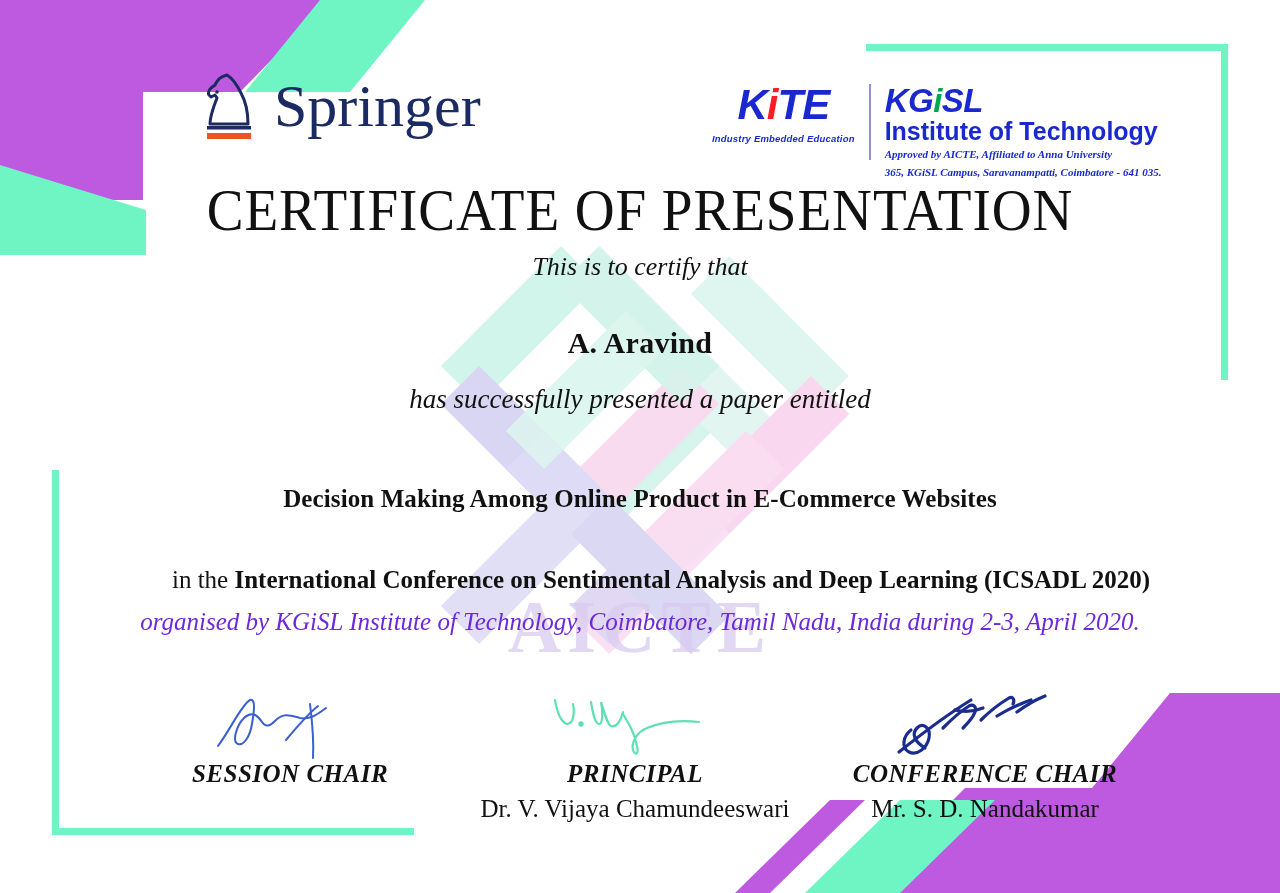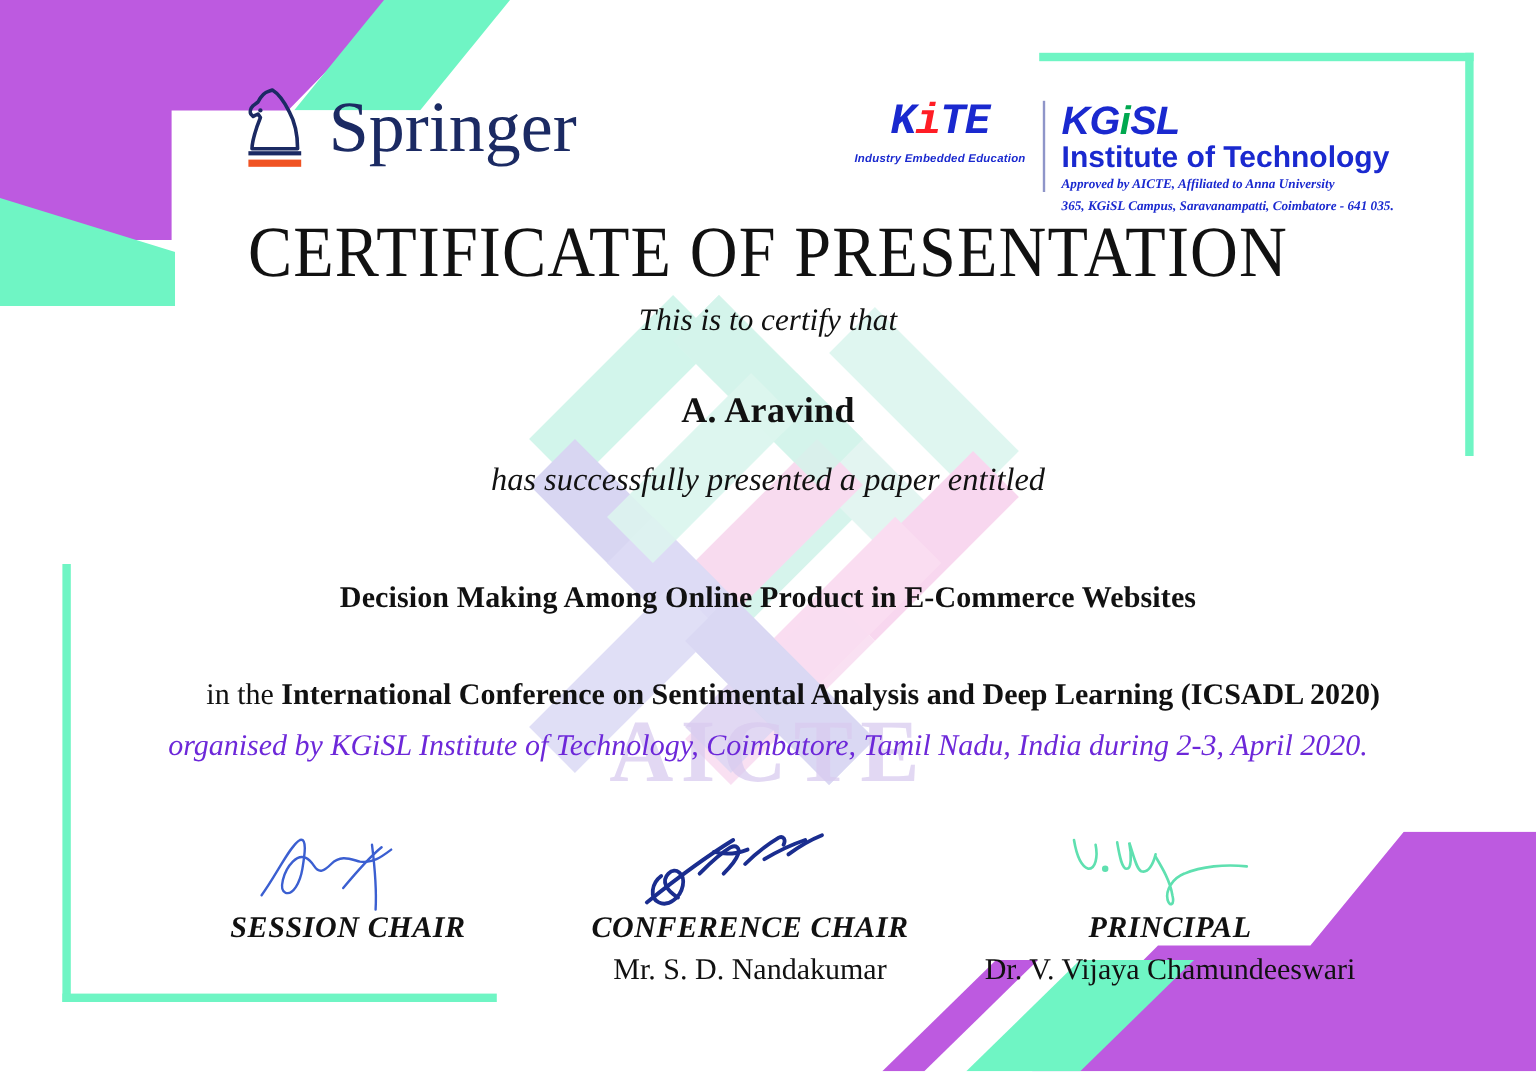--- a/index.html
+++ b/index.html
@@ -144,22 +144,22 @@
     position: absolute;
     left: 712px; top: 22px;
     display: flex;
     align-items: flex-start;
   }
   .kite-block {
     text-align: center;
     padding-right: 14px;
   }
   .kite-word {
-    font-family: Liberation Mono, monospace;
-    font-size: 36px;
+    font-family: Liberation Sans, sans-serif;
+    font-size: 42px;
     font-weight: bold;
     font-style: italic;
     color: #1a29cf;
     letter-spacing: -1px;
     line-height: 1;
   }
   .kite-word .dot-i { color: #ff1d25; }
   .kite-tag {
     font-family: "Liberation Sans", sans-serif;
     font-size: 9.5px;
@@ -411,47 +411,47 @@
       <div class="sig-col session">
         <svg class="sig-img" viewBox="0 0 180 72">
           <g fill="none" stroke="#3b5fd1" stroke-width="2" stroke-linecap="round">
             <path d="M 18 56 C 30 40 42 14 50 10 C 56 8 54 22 52 34 C 50 46 44 56 38 54 C 32 52 36 36 44 28 C 52 20 58 26 62 32 C 66 38 70 36 76 30 C 84 22 92 26 100 28 C 110 30 118 24 126 18"></path>
             <path d="M 86 50 C 96 38 108 24 118 16"></path>
             <path d="M 110 14 C 112 30 114 50 113 68"></path>
           </g>
         </svg>
         <div class="sig-role">SESSION CHAIR</div>
         <div class="sig-name empty"></div>
+      </div>
+
+      <div class="sig-col principal">
+        <svg class="sig-img" viewBox="0 0 200 72">
+          <g fill="none" stroke="#5fe0b0" stroke-width="2.2" stroke-linecap="round">
+            <path d="M 20 10 C 22 22 26 32 32 34 C 38 34 40 24 38 14"></path>
+            <circle cx="46" cy="34" r="1.6" fill="#5fe0b0"></circle>
+            <path d="M 56 12 C 58 24 60 34 64 34 C 68 34 68 22 66 12 C 70 24 72 34 76 36 C 82 38 86 30 88 22"></path>
+            <path d="M 88 24 C 94 34 100 44 102 56 C 104 64 100 66 98 60 C 96 52 102 42 112 38 C 126 32 146 30 164 32"></path>
+          </g>
+        </svg>
+        <div class="sig-role">PRINCIPAL</div>
+        <div class="sig-name">Dr. V. Vijaya Chamundeeswari</div>
       </div>
 
       <div class="sig-col conference">
         <svg class="sig-img" viewBox="0 0 200 72">
           <g fill="none" stroke="#1a2d8f" stroke-width="3.2" stroke-linecap="round">
             <path d="M 14 62 C 34 46 60 26 86 10"></path>
             <path d="M 40 58 C 30 52 26 44 32 38 C 38 32 46 38 44 48 C 42 58 32 66 24 62 C 16 58 18 46 26 40"></path>
             <path d="M 58 38 C 66 30 74 22 84 16 C 88 14 92 16 90 22 C 88 28 82 34 78 38"></path>
             <path d="M 70 20 C 78 22 88 22 98 18"></path>
             <path d="M 96 30 C 104 22 114 14 124 8 C 128 6 130 10 128 14"></path>
             <path d="M 112 26 C 122 20 134 14 146 10"></path>
             <path d="M 132 22 C 140 16 150 10 160 6"></path>
           </g>
         </svg>
         <div class="sig-role">CONFERENCE CHAIR</div>
         <div class="sig-name">Mr. S. D. Nandakumar</div>
       </div>
 
-      <div class="sig-col principal">
-        <svg class="sig-img" viewBox="0 0 200 72">
-          <g fill="none" stroke="#5fe0b0" stroke-width="2.2" stroke-linecap="round">
-            <path d="M 20 10 C 22 22 26 32 32 34 C 38 34 40 24 38 14"></path>
-            <circle cx="46" cy="34" r="1.6" fill="#5fe0b0"></circle>
-            <path d="M 56 12 C 58 24 60 34 64 34 C 68 34 68 22 66 12 C 70 24 72 34 76 36 C 82 38 86 30 88 22"></path>
-            <path d="M 88 24 C 94 34 100 44 102 56 C 104 64 100 66 98 60 C 96 52 102 42 112 38 C 126 32 146 30 164 32"></path>
-          </g>
-        </svg>
-        <div class="sig-role">PRINCIPAL</div>
-        <div class="sig-name">Dr. V. Vijaya Chamundeeswari</div>
-      </div>
-
     </div>
 
   </div>
 </div>
 
 </body></html>

